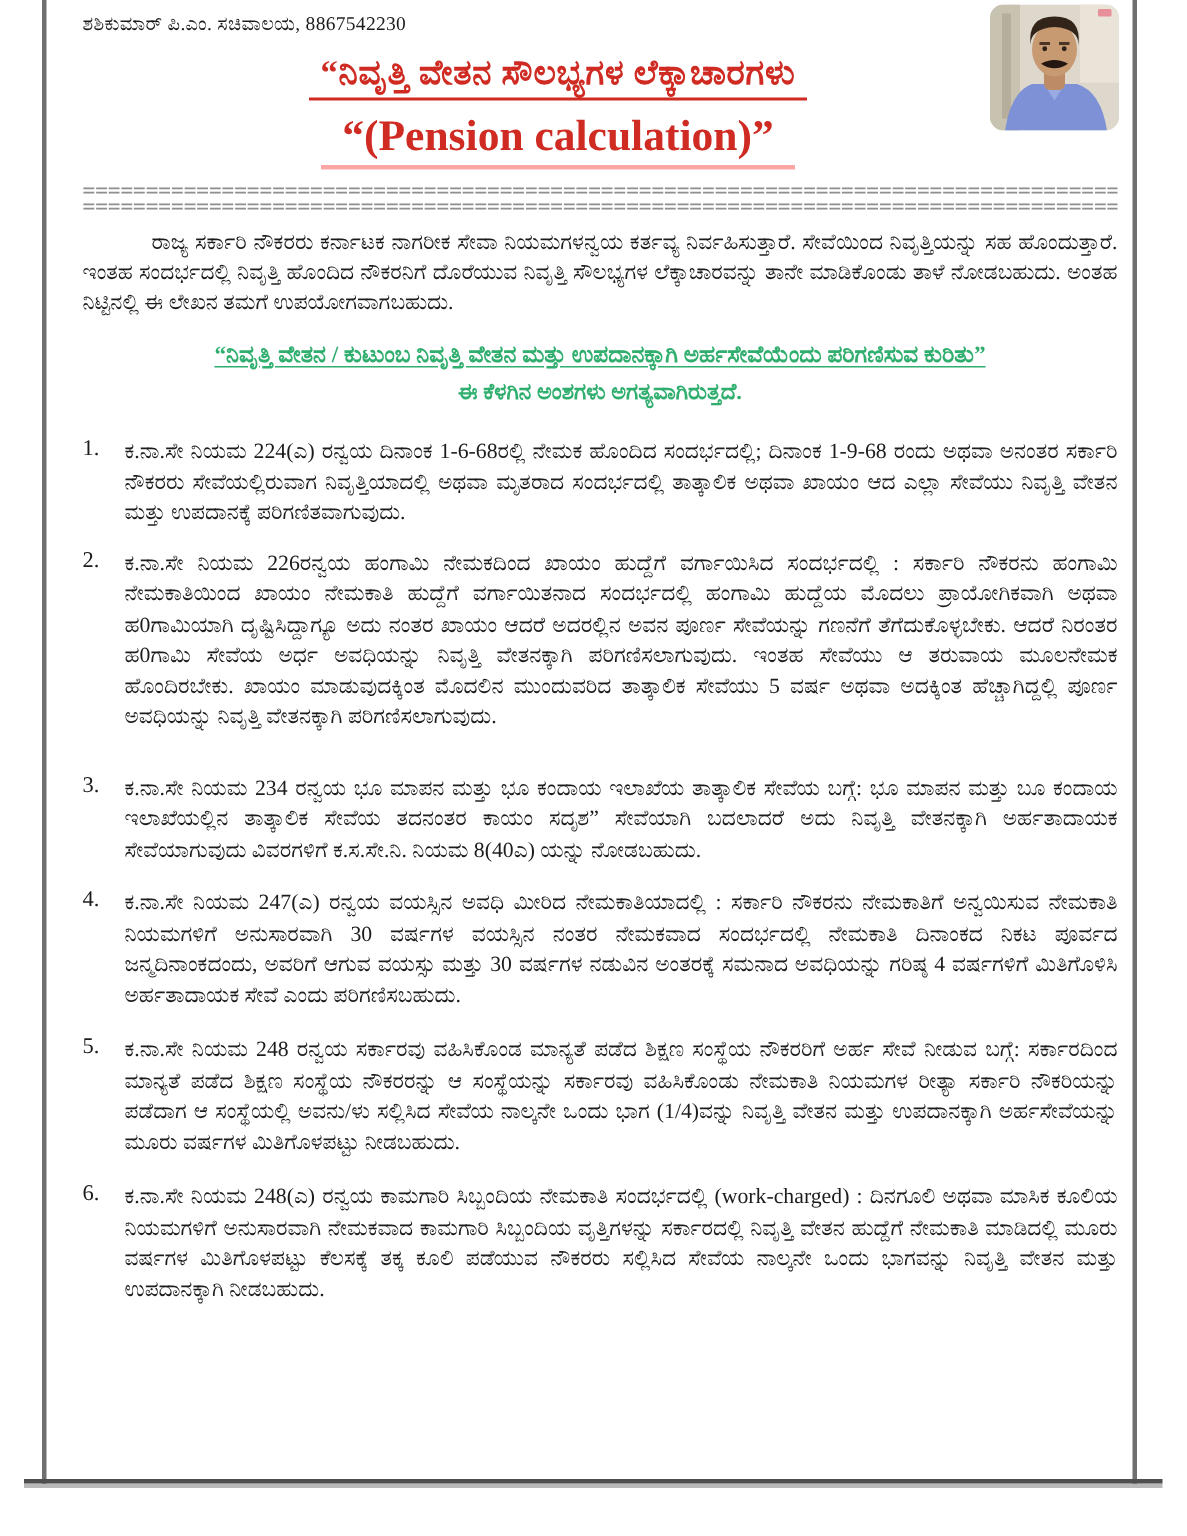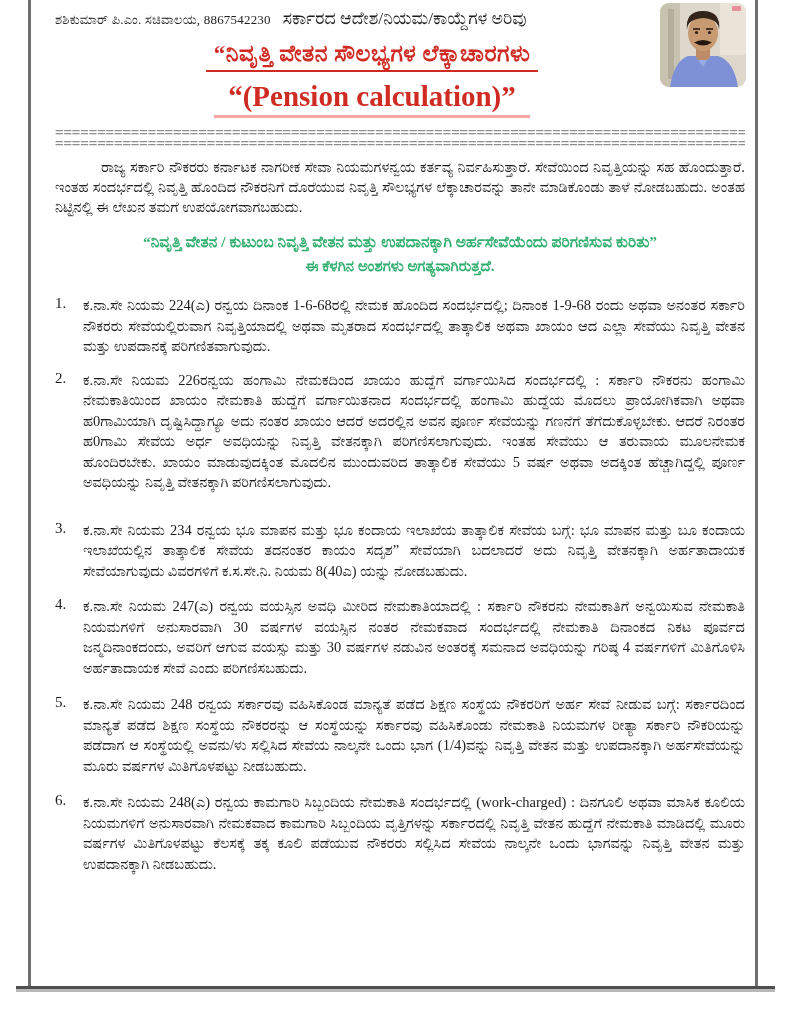--- a/index.html
+++ b/index.html
@@ -46,21 +46,21 @@
     font-size: 14px; color: #8f8f8f; white-space: nowrap;
   }
   .separator + .separator { margin-top: 1px; }
 
   .intro {
     margin: 8px 0 16px; font-size: 14.5px; line-height: 20px;
     text-align: justify; text-indent: 46px;
   }
 
   .section-heading { margin-top: 14px; text-align: center; color: #2fae6e; font-weight: bold; }
-  .sh1 { font-size: 15.5px; text-underline-offset: 3px; }
+  .sh1 { font-size: 15.5px; text-decoration: underline; text-underline-offset: 3px; }
   .sh2 { font-size: 15px; margin-top: 7px; text-underline-offset: 3px; }
 
   .list { margin-top: 20px; }
   .item { display: flex; gap: 8px; margin-bottom: 16px; }
   .item:nth-child(1) { margin-bottom: 13px; }
   .item:nth-child(2) { margin-bottom: 27px; }
   .item:nth-child(3) { margin-bottom: 15px; }
   .item:nth-child(6) { margin-bottom: 0; }
   .item .num { flex: 0 0 20px; width: 20px; font-size: 15px; }
   .item .txt { flex: 1; text-align: justify; font-size: 14.5px; line-height: 20.5px; }
@@ -71,21 +71,20 @@
 <div class="page">
 
   <div class="v-border left"></div>
   <div class="v-border right"></div>
   <div class="h-border"></div>
 
   <div class="content">
 
     <div class="header-row">
       <span class="byline">ಶಶಿಕುಮಾರ್ ಪಿ.ಎಂ. ಸಚಿವಾಲಯ, 8867542230</span>
-      <span class="topic">ಸರ್ಕಾರದ ಆದೇಶ/ನಿಯಮ/ಕಾಯ್ದೆಗಳ ಅರಿವು</span>
     </div>
 
     <div class="photo">
       <svg viewBox="0 0 86 84">
         <defs>
             <clipPath id="pc">
               <rect x="0" y="0" width="86" height="84" rx="9"></rect>
             </clipPath>
           </defs>
         <g clip-path="url(#pc)">

